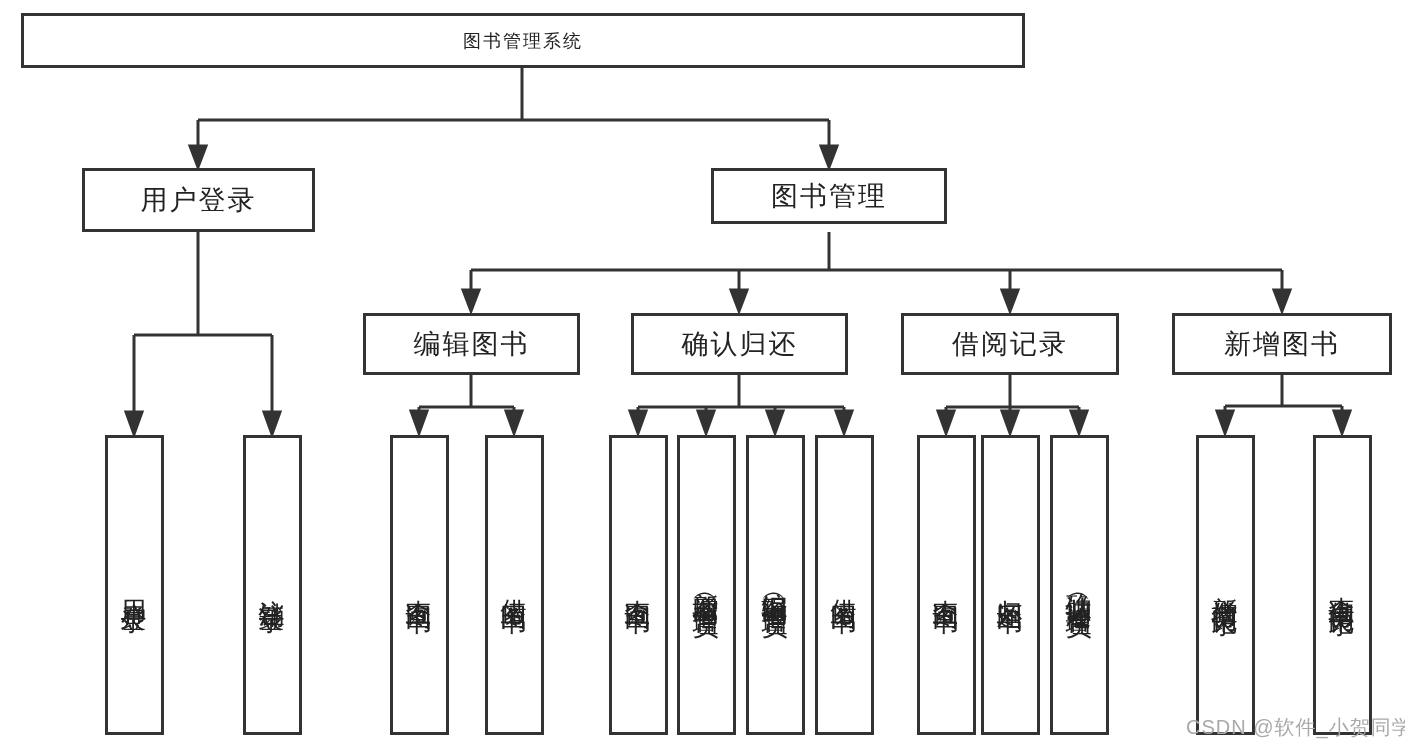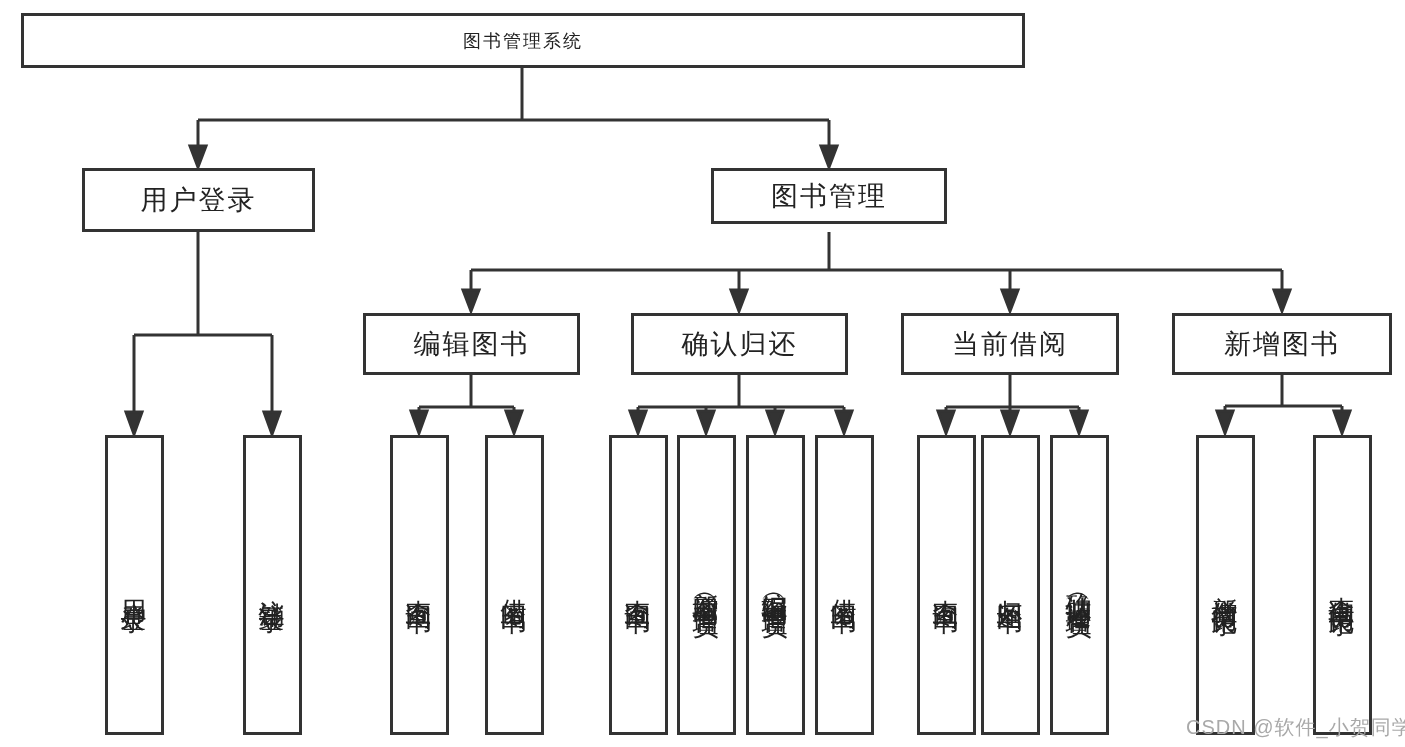--- a/index.html
+++ b/index.html
@@ -129,21 +129,21 @@
     <span class="h-label">图书管理</span>
   </div>
 
   <div class="node" style="left:363px;top:313px;width:217px;height:62px;">
     <span class="h-label">编辑图书</span>
   </div>
   <div class="node" style="left:631px;top:313px;width:217px;height:62px;">
     <span class="h-label">确认归还</span>
   </div>
   <div class="node" style="left:901px;top:313px;width:218px;height:62px;">
-    <span class="h-label">当前借阅</span>
+    <span class="h-label">借阅记录</span>
   </div>
   <div class="node" style="left:1172px;top:313px;width:220px;height:62px;">
     <span class="h-label">新增图书</span>
   </div>
 
   <div class="node" style="left:105px;top:435px;width:59px;height:300px;">
     <span class="v-label">用户登录</span>
   </div>
   <div class="node" style="left:243px;top:435px;width:59px;height:300px;">
     <span class="v-label">注销登录</span>

